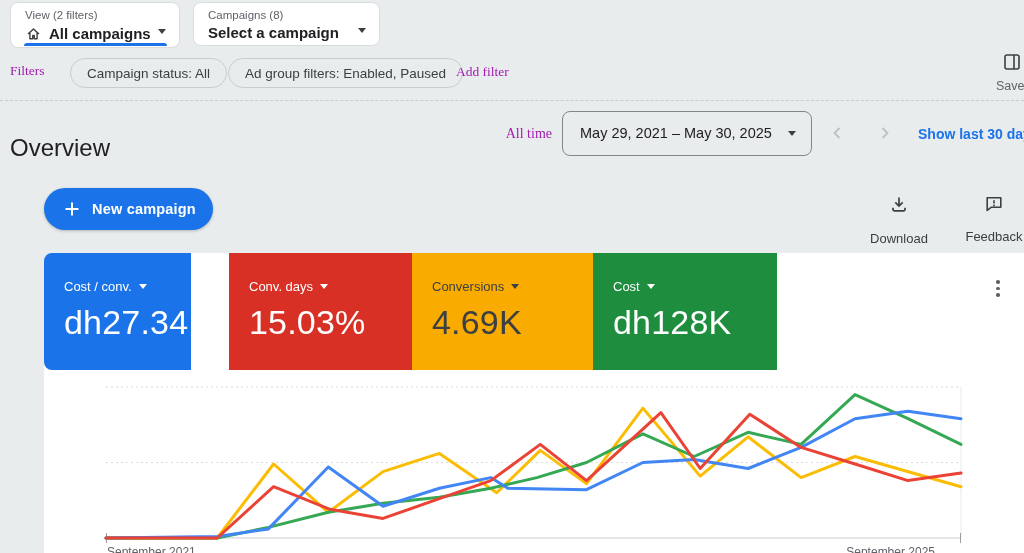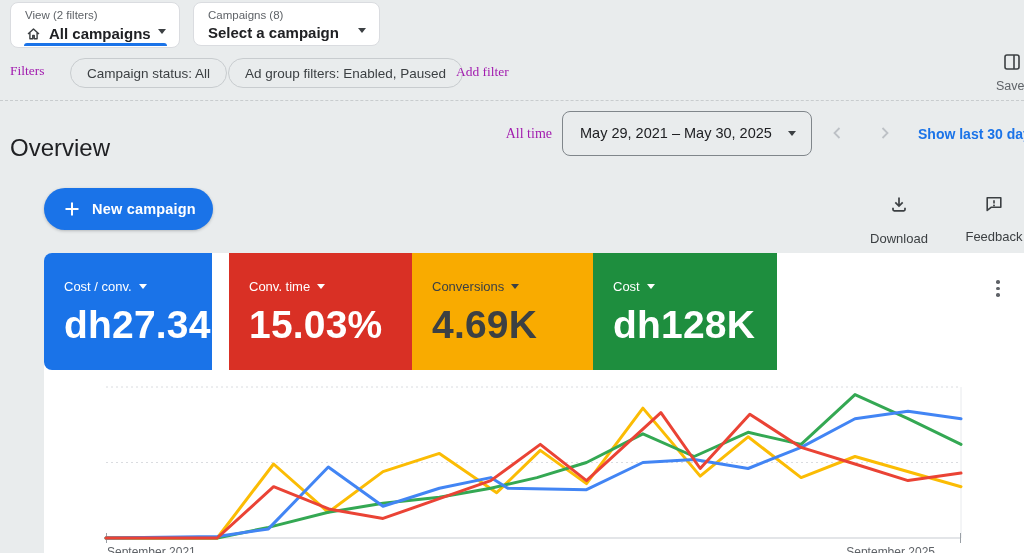--- a/index.html
+++ b/index.html
@@ -31,21 +31,21 @@
   
   .new-campaign{position:absolute;left:44px;top:188px;width:169px;height:42px;border-radius:21px;background:#1a73e8;display:flex;align-items:center;gap:11px;padding-left:19px;box-sizing:border-box;box-shadow:0 1px 3px rgba(60,64,67,.3);}
   .new-campaign span{color:#fff;font-size:14.5px;font-weight:bold;letter-spacing:.2px;}
   .tool-item{position:absolute;top:194px;width:78px;text-align:center;}
   .tool-item .t-label{margin-top:11px;font-size:13px;color:#3c4043;}
   
   .panel{position:absolute;left:44px;top:253px;width:980px;height:300px;background:#fff;border-top-left-radius:8px;}
   .scorecard{position:absolute;top:253px;height:117px;}
   .scorecard .sc-label{position:absolute;left:20px;top:26px;font-size:13px;display:flex;align-items:center;gap:7px;white-space:nowrap;}
   .scorecard .sc-label .caret{border-left-width:4px;border-right-width:4px;border-top-width:5px;}
-  .scorecard .sc-value{position:absolute;left:20px;top:50px;font-size:39px;font-weight:700;letter-spacing:.2px;white-space:nowrap;}
+  .scorecard .sc-value{position:absolute;left:20px;top:50px;font-size:34px;font-weight:400;letter-spacing:.2px;white-space:nowrap;}
   .kebab{position:absolute;left:996px;top:280px;display:flex;flex-direction:column;gap:3px;}
   .kebab i{width:3.5px;height:3.5px;border-radius:50%;background:#5f6368;}
   
   .chart-svg{position:absolute;left:0;top:380px;}
   .axis-label{position:absolute;top:545px;font-size:12px;color:#5f6368;white-space:nowrap;}
   .saved-ctl{position:absolute;left:997px;top:52px;width:60px;text-align:left;}
   .saved-ctl .t-label{font-size:12.5px;color:#5f6368;margin-top:3px;margin-left:-1px;}
 </style>
 </head>
 <body>
@@ -133,30 +133,30 @@
         <path d="M3.2 3.8h13.6v9.4H7.4l-4.2 3.2z" fill="none" stroke="#3c4043" stroke-width="1.6" stroke-linejoin="round"></path>
         <path d="M10 6.2v3.3" stroke="#3c4043" stroke-width="1.6"></path>
         <circle cx="10" cy="11.5" r="0.95" fill="#3c4043"></circle>
       </svg>
   </span>
   <div class="t-label">Feedback</div>
 </div>
 
 <div class="panel"></div>
 
-<div class="scorecard" style="left: 44px; width: 168px; border-radius: 8px 0px 0px 8px; background: rgb(26, 115, 232); color: rgb(255, 255, 255);">
+<div class="scorecard" style="left: 44px; width: 147px; border-radius: 8px 0px 0px 8px; background: rgb(26, 115, 232); color: rgb(255, 255, 255);">
   <div class="sc-label">
       <span>Cost / conv.</span>
       <span class="caret"></span>
     </div>
   <div class="sc-value">dh27.34</div>
 </div>
 <div class="scorecard" style="left: 229px; width: 183px; background: rgb(217, 48, 37); color: rgb(255, 255, 255);">
   <div class="sc-label">
-      <span>Conv. time</span>
+      <span>Conv. days</span>
       <span class="caret"></span>
     </div>
   <div class="sc-value">15.03%</div>
 </div>
 <div class="scorecard" style="left: 412px; width: 189px; background: rgb(249, 171, 0); color: rgb(60, 64, 67);">
   <div class="sc-label">
       <span>Conversions</span>
       <span class="caret"></span>
     </div>
   <div class="sc-value">4.69K</div>

